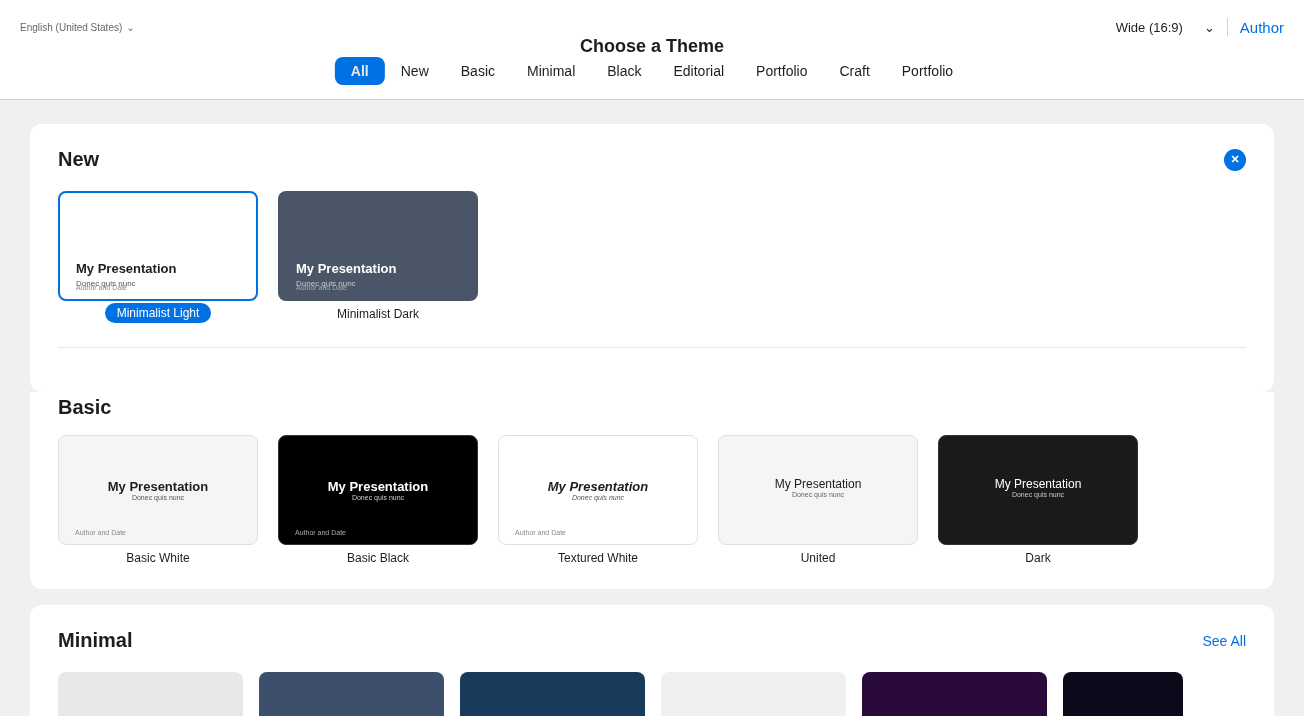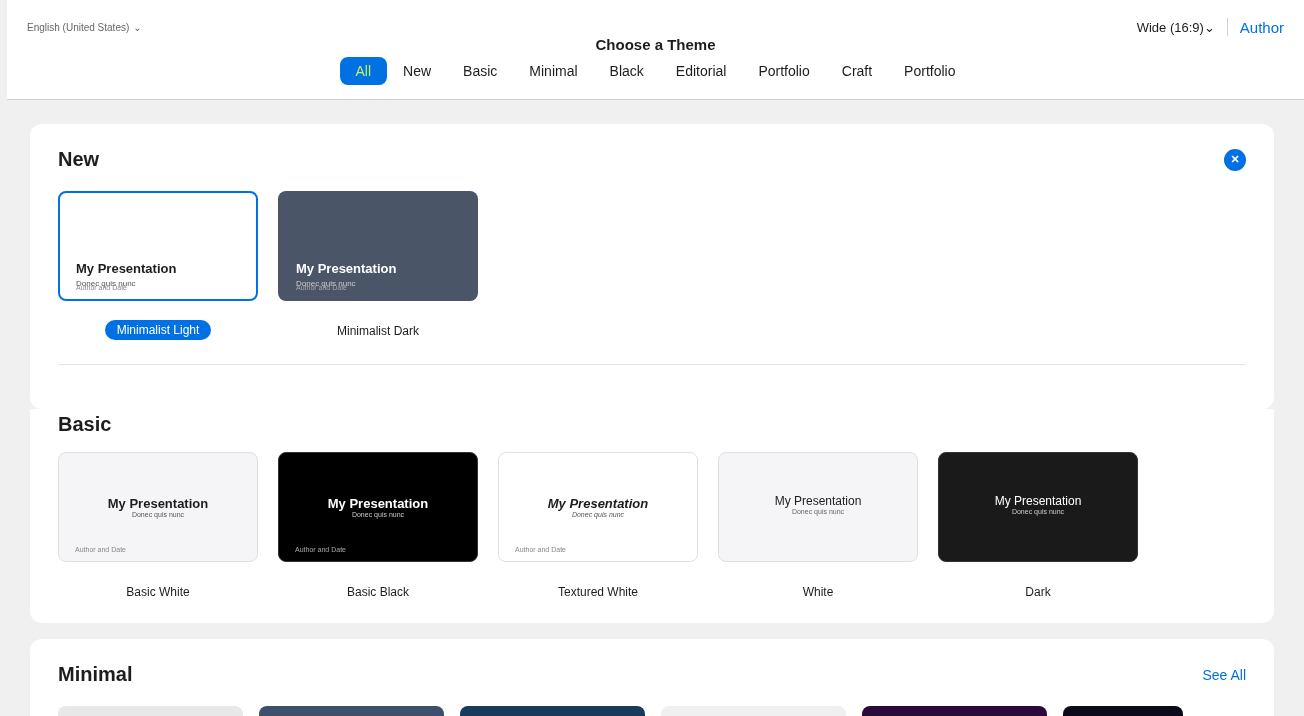--- a/index.html
+++ b/index.html
@@ -16,21 +16,20 @@
     .header {
       background: #fff;
       border-bottom: 1px solid #d1d1d6;
       padding: 0 20px;
       height: 100px;
       display: flex;
       flex-direction: column;
       align-items: center;
       justify-content: center;
       position: relative;
-      margin-left: 7px;
     }
     .header-top {
       display: flex;
       align-items: center;
       justify-content: space-between;
       width: 100%;
       position: absolute;
       top: 18px;
       left: 0;
       padding: 0 20px;
@@ -41,38 +40,38 @@
       gap: 4px;
       font-size: 13px;
       color: #1d1d1f;
       cursor: pointer;
     }
     .lang-selector span {
       font-size: 10px;
       color: #666;
     }
     .header-title {
-      font-size: 15px;
+      font-size: 18px;
       font-weight: 600;
       color: #1d1d1f;
       position: absolute;
       left: 50%;
       transform: translateX(-50%);
       top: 18px;
     }
     .header-right {
       display: flex;
       align-items: center;
       gap: 12px;
       font-size: 13px;
     }
     .aspect-selector {
       display: flex;
       align-items: center;
-      gap: 0;
+      gap: 21px;
       color: #1d1d1f;
       cursor: pointer;
     }
     .create-btn {
       color: #0071e3;
       font-size: 15px;
       font-weight: 500;
       cursor: pointer;
       background: none;
       border: none;
@@ -99,22 +98,22 @@
       border-radius: 8px;
       font-size: 14px;
       font-weight: 400;
       color: #1d1d1f;
       cursor: pointer;
       background: none;
       border: none;
     }
     .filter-tab.active {
       background: #0071e3;
-      color: #bef264;
-      font-weight: 400;
+      color: #e5e5e5;
+      font-weight: 700;
     }
 
     
     .main {
       padding: 24px 30px;
       background: #f0f0f0;
       min-height: 616px;
     }
 
     
@@ -164,21 +163,20 @@
       flex-wrap: nowrap;
     }
 
     
     .theme-card {
       display: flex;
       flex-direction: column;
       align-items: center;
       cursor: pointer;
       flex-shrink: 0;
-      gap: 17px;
     }
     .theme-preview {
       width: 200px;
       height: 110px;
       border-radius: 8px;
       border: 2px solid transparent;
       overflow: hidden;
       display: flex;
       flex-direction: column;
       justify-content: flex-end;
@@ -368,21 +366,21 @@
       </div>
 
       <div class="theme-card">
         <div class="theme-preview" style="background: #f5f5f7; border: 1.5px solid #e0e0e0;">
           <div style="position: absolute; top: 50%; left: 50%; transform: translate(-50%, -60%); text-align: center; width: 90%;">
             <div style="font-size: 12px; font-weight: 500; color: #1d1d1f;">My Presentation</div>
             <div style="font-size: 7px; color: #666;">Donec quis nunc</div>
           </div>
         </div>
         <div class="theme-label-container">
-          <span class="theme-label">White</span>
+          <span class="theme-label">United</span>
         </div>
       </div>
 
       <div class="theme-card">
         <div class="theme-preview" style="background: #1a1a1a; border: 1.5px solid #333;">
           <div style="position: absolute; top: 50%; left: 50%; transform: translate(-50%, -60%); text-align: center; width: 90%;">
             <div style="font-size: 12px; font-weight: 500; color: #ffffff;">My Presentation</div>
             <div style="font-size: 7px; color: #ccc;">Donec quis nunc</div>
           </div>
         </div>

